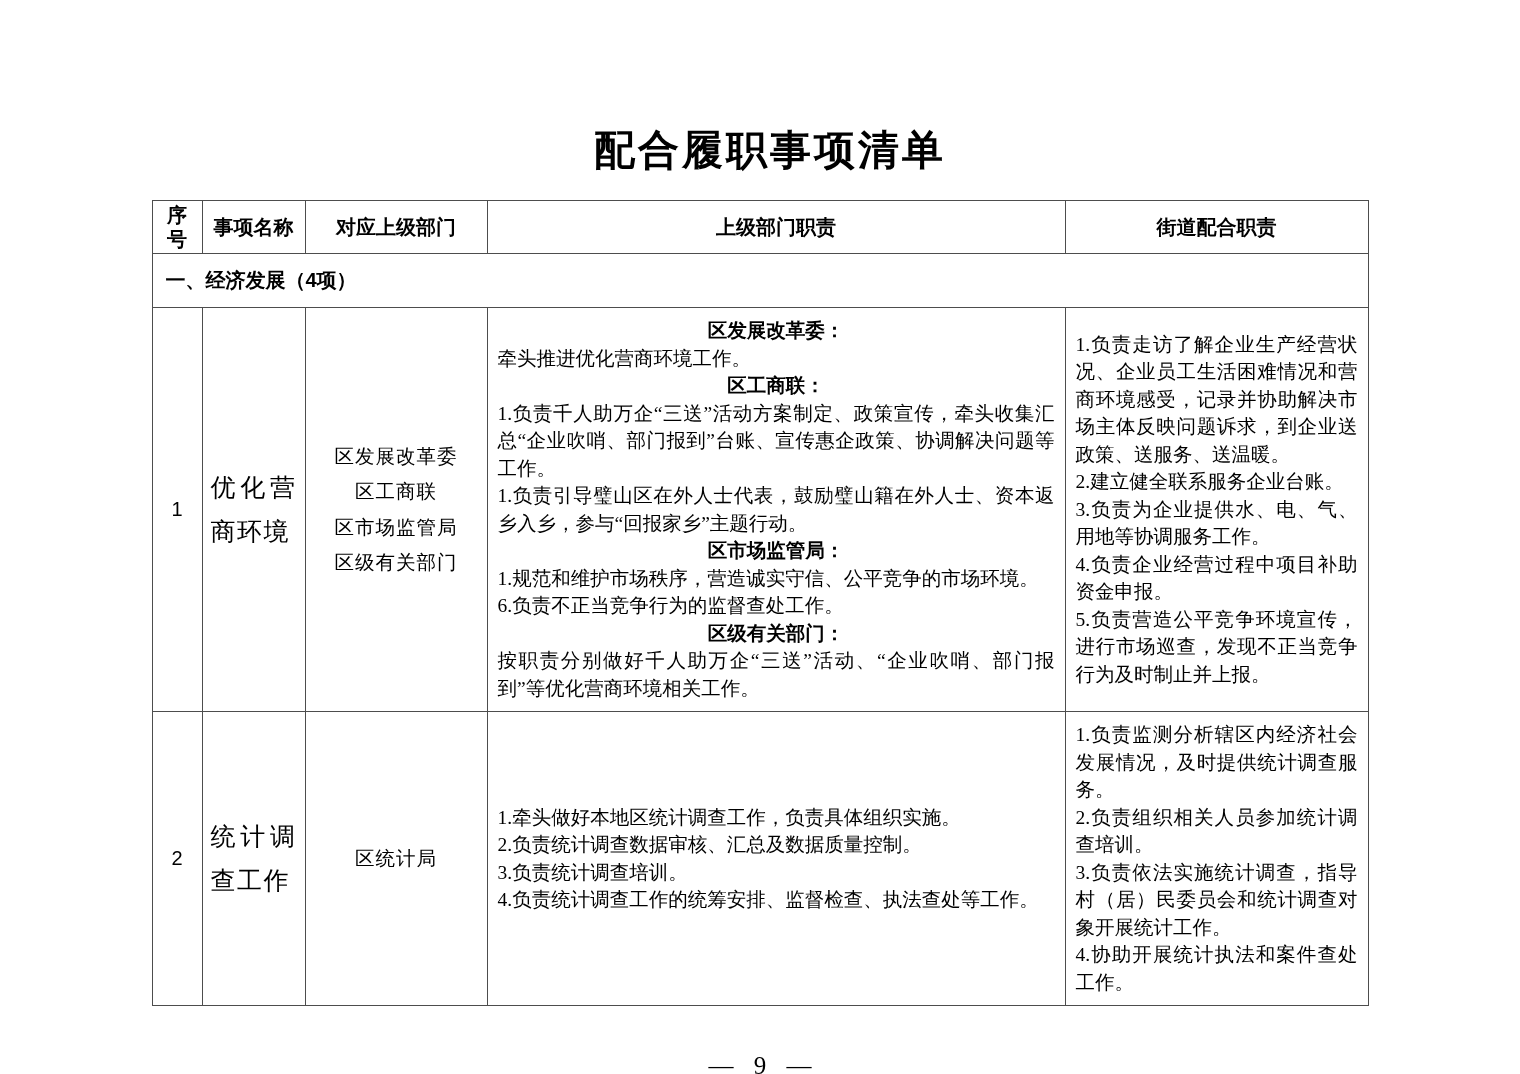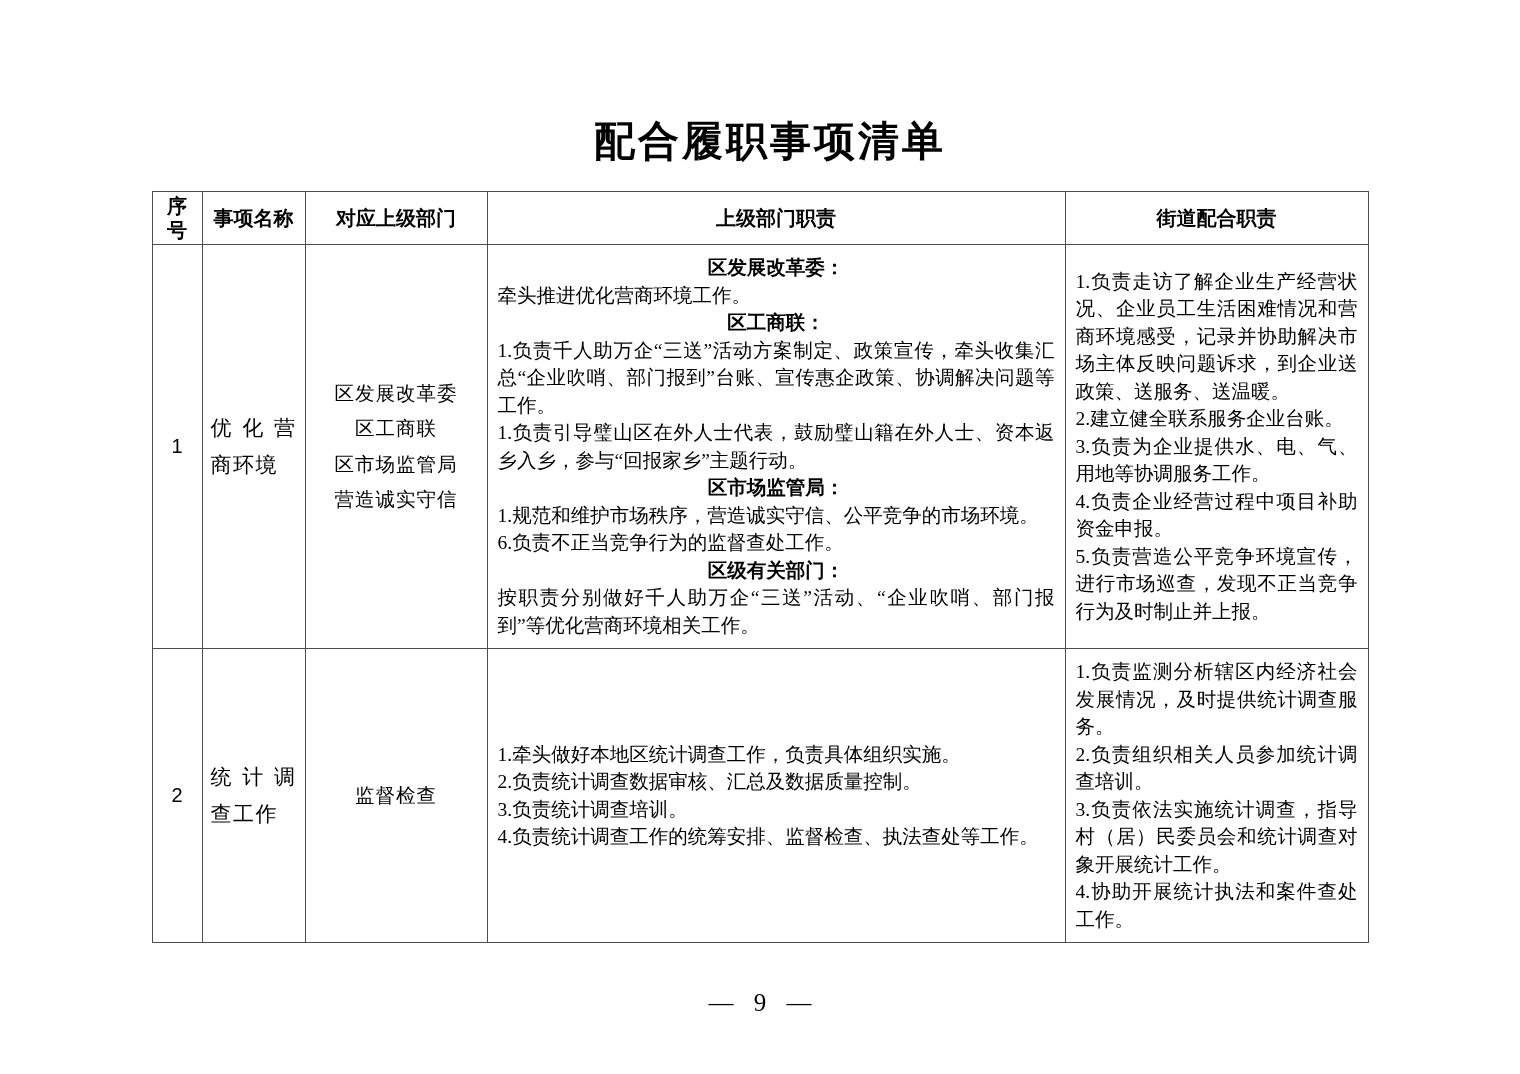--- a/index.html
+++ b/index.html
@@ -7,21 +7,21 @@
     position: relative;
     width: 1520px;
     height: 1074px;
     margin: 0 auto;
     background: #ffffff;
     color: #000000;
     font-family: "Liberation Serif", serif;
     overflow: hidden;
   }
   .title {
-    margin: 8px;
+    margin: 17px;
     padding-top: 106px;
     text-align: center;
     font-size: 41px;
     font-weight: bold;
     letter-spacing: 3px;
     font-family: "Liberation Serif", serif;
     padding-left: 20px;
   }
   table.duties {
     width: 1216px;
@@ -53,21 +53,21 @@
     padding: 13px 13px;
     height: 53px;
   }
   .cell-no {
     text-align: center;
     font-family: "Liberation Sans", sans-serif;
     font-size: 20px;
   }
   .cell-name {
     padding: 8px 8px;
-    font-size: 21px;
+    font-size: 25px;
     line-height: 1.75;
     text-align: justify;
     letter-spacing: 1.5px;
   }
   .cell-dept {
     padding: 8px 10px;
     font-size: 19.5px;
     line-height: 1.8;
     letter-spacing: 1px;
     text-align: center;
@@ -110,29 +110,32 @@
     <thead>
       <tr>
         <th class="th-no">序号</th>
         <th>事项名称</th>
         <th>对应上级部门</th>
         <th>上级部门职责</th>
         <th>街道配合职责</th>
       </tr>
     </thead>
     <tbody>
+      <tr>
+        <td class="section-cell" colspan="5">一、经济发展（4项）</td>
+      </tr>
 
       <tr>
         <td class="cell-no">1</td>
         <td class="cell-name">优化营商环境</td>
         <td class="cell-dept">
           <div>区发展改革委</div>
           <div>区工商联</div>
           <div>区市场监管局</div>
-          <div>营造诚实守信</div>
+          <div>区级有关部门</div>
         </td>
         <td class="cell-duty">
           <p class="para bold">区发展改革委：</p>
           <p class="para">牵头推进优化营商环境工作。</p>
           <p class="para bold">区工商联：</p>
           <p class="para">1.负责千人助万企“三送”活动方案制定、政策宣传，牵头收集汇总“企业吹哨、部门报到”台账、宣传惠企政策、协调解决问题等工作。</p>
           <p class="para">1.负责引导璧山区在外人士代表，鼓励璧山籍在外人士、资本返乡入乡，参与“回报家乡”主题行动。</p>
           <p class="para bold">区市场监管局：</p>
           <p class="para">1.规范和维护市场秩序，营造诚实守信、公平竞争的市场环境。</p>
           <p class="para">6.负责不正当竞争行为的监督查处工作。</p>
@@ -145,21 +148,21 @@
           <p class="para">3.负责为企业提供水、电、气、用地等协调服务工作。</p>
           <p class="para">4.负责企业经营过程中项目补助资金申报。</p>
           <p class="para">5.负责营造公平竞争环境宣传，进行市场巡查，发现不正当竞争行为及时制止并上报。</p>
         </td>
       </tr>
 
       <tr>
         <td class="cell-no">2</td>
         <td class="cell-name">统计调查工作</td>
         <td class="cell-dept">
-          <div>监督检查</div>
+          <div>区统计局</div>
         </td>
         <td class="cell-duty">
           <p class="para">1.牵头做好本地区统计调查工作，负责具体组织实施。</p>
           <p class="para">2.负责统计调查数据审核、汇总及数据质量控制。</p>
           <p class="para">3.负责统计调查培训。</p>
           <p class="para">4.负责统计调查工作的统筹安排、监督检查、执法查处等工作。</p>
         </td>
         <td class="cell-duty">
           <p class="para">1.负责监测分析辖区内经济社会发展情况，及时提供统计调查服务。</p>
           <p class="para">2.负责组织相关人员参加统计调查培训。</p>

